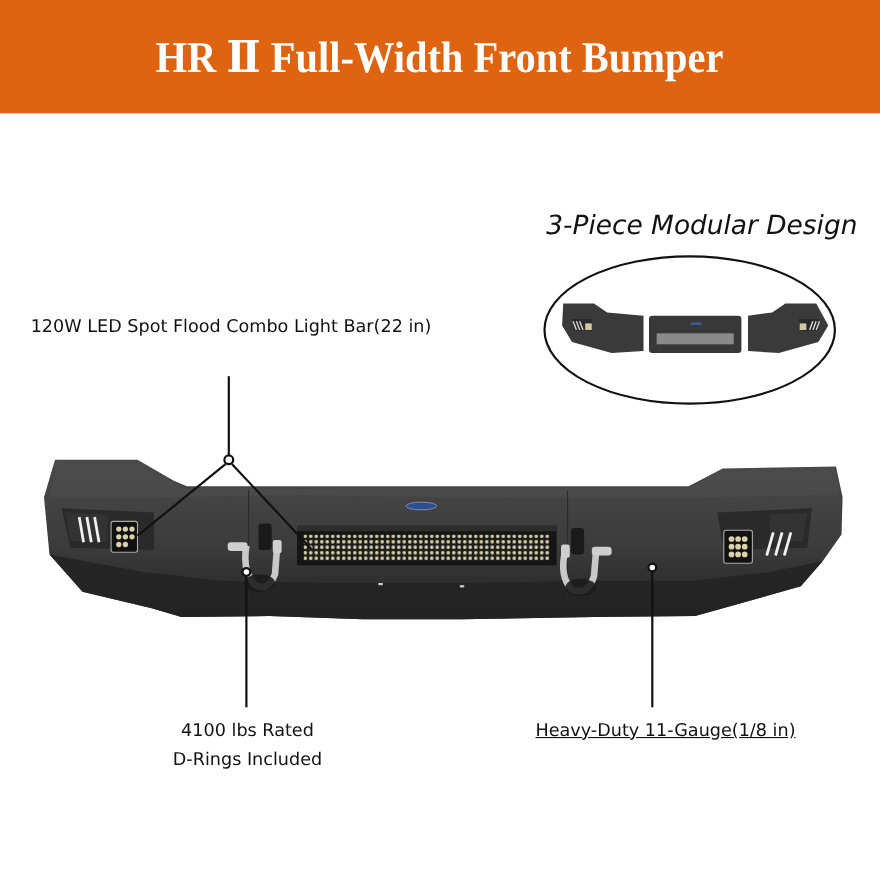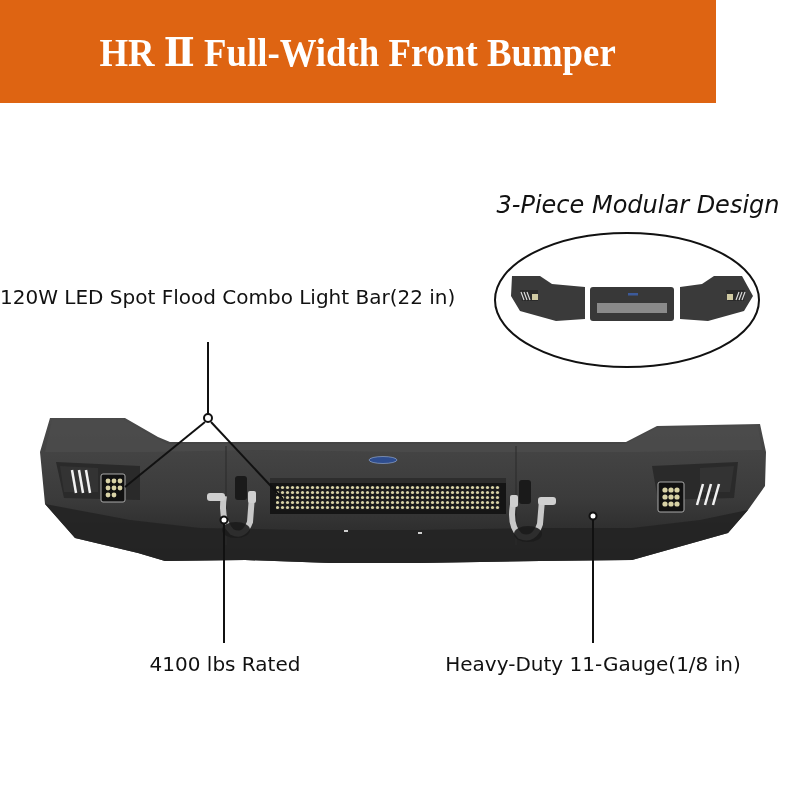--- a/index.html
+++ b/index.html
@@ -1,42 +1,42 @@
 <!DOCTYPE html>
 <html><head>
   <meta charset="utf-8">
   <style>
     * { margin: 0; padding: 0; box-sizing: border-box; }
     html, body { width: 800px; height: 800px; background: #ffffff; overflow: hidden; }
     body { position: relative; font-family: "DejaVu Sans", sans-serif; color: #111; }
 
     .banner {
-      position: absolute; left: 0; top: 0; width: 716px; height: 103px;
+      position: absolute; left: 0; top: 0; width: 800px; height: 103px;
       background: #de6412;
       display: flex; align-items: center; justify-content: center;
     }
     .banner-title {
       font-family: "Liberation Serif", "DejaVu Serif", serif;
       font-weight: bold; color: #ffffff; font-size: 40px; letter-spacing: 0px;
       transform: scaleX(0.92);
       white-space: nowrap;
     }
 
     .label {
       position: absolute; text-align: center; color: #111;
       font-family: "DejaVu Sans", sans-serif;
-      font-size: 20px; line-height: 26px; white-space: nowrap;
+      font-size: 16px; line-height: 26px; white-space: nowrap;
       transform-origin: center top;
     }
     .label span { display: block; }
 
     #label-modular { left: 488px; top: 192px; width: 300px; font-size: 24px; font-style: italic; }
     #label-lightbar { left: 0px; top: 284px; width: 420px; }
     #label-drings { left: 110px; top: 651px; width: 230px; }
-    #label-steel { left: 408px; top: 651px; width: 370px; }
+    #label-steel { left: 420px; top: 651px; width: 370px; text-decoration: underline; }
 
     svg.art { position: absolute; left: 0; top: 0; }
   </style>
 </head>
 <body>
 
 <div class="banner">
   <div class="banner-title">HR Ⅱ Full-Width Front Bumper</div>
 </div>
 
@@ -173,17 +173,18 @@
 <div class="label" id="label-modular">
   <span>3-Piece Modular Design</span>
 </div>
 
 <div class="label" id="label-lightbar">
   <span>120W LED Spot Flood Combo Light Bar(22 in)</span>
 </div>
 
 <div class="label" id="label-drings">
   <span>4100 lbs Rated</span>
+  <span>D-Rings Included</span>
 </div>
 
 <div class="label" id="label-steel">
   <span>Heavy-Duty 11-Gauge(1/8 in)</span>
 </div>
 
 </body></html>

